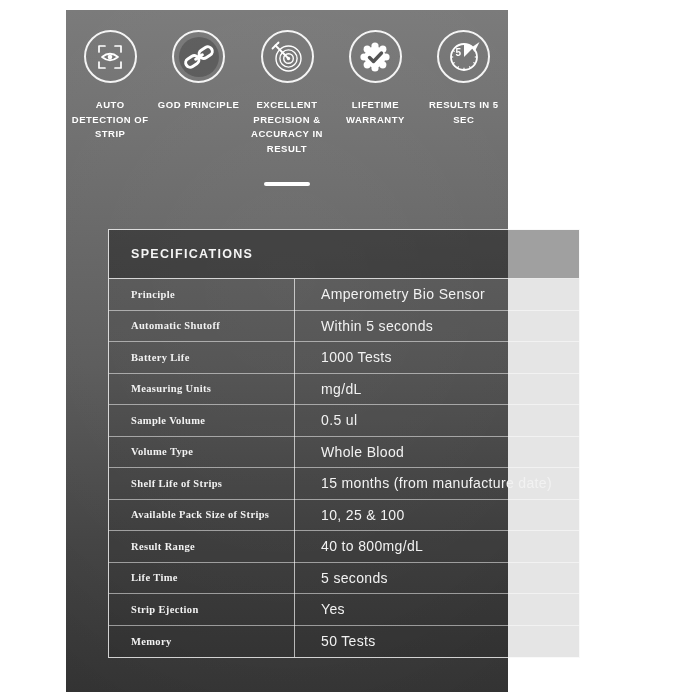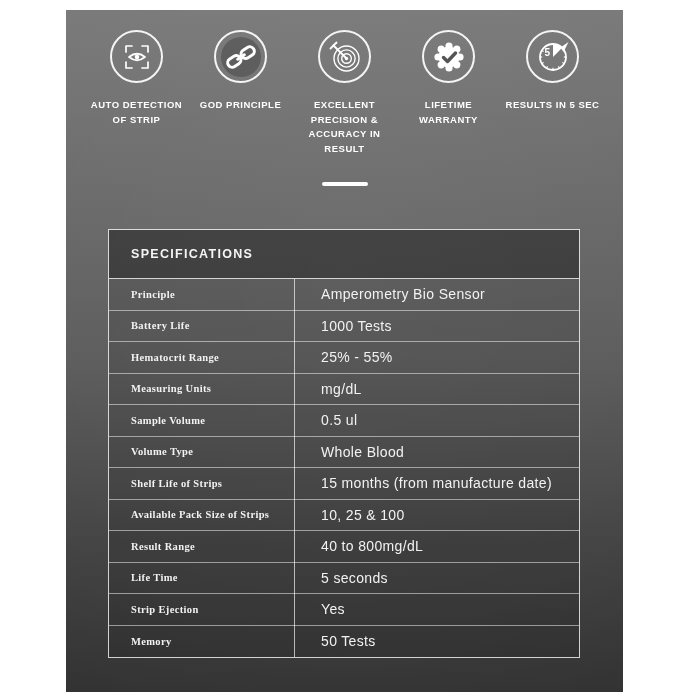--- a/index.html
+++ b/index.html
@@ -1,21 +1,21 @@
 <!DOCTYPE html>
 <html><head>
 <meta charset="utf-8">
 <style>
   * { margin:0; padding:0; box-sizing:border-box; }
   body { background:#ffffff; font-family:"Liberation Sans", sans-serif; }
   .canvas {
     position:relative; width:690px; height:700px; background:#ffffff; overflow:hidden;
   }
   .panel {
-    position:absolute; left:66px; top:10px; width:557px; height:682px;
+    position:absolute; left:66px; top:10px; width:442px; height:682px;
     background:linear-gradient(180deg,#7b7b7b 0%, #6e6e6e 22%, #5c5c5c 52%, #454545 78%, #373737 100%);
     padding-left:40px;
   }
   .panel::after {
     content:""; position:absolute; inset:0; pointer-events:none;
     background:radial-gradient(ellipse 130% 95% at 50% 38%, rgba(255,255,255,0.04) 0%, rgba(0,0,0,0.0) 55%, rgba(0,0,0,0.18) 100%);
   }
   
   .features {
     position:absolute; top:0; left:0; right:0;
@@ -177,28 +177,28 @@
     <div class="spec-table">
       <div class="spec-header">
         <span class="spec-header-title">SPECIFICATIONS</span>
       </div>
       <div class="spec-rows">
         <div class="spec-row">
           <div class="spec-label">Principle</div>
           <div class="spec-value">Amperometry Bio Sensor</div>
         </div>
         <div class="spec-row">
+          <div class="spec-label">Automatic Shutoff</div>
+          <div class="spec-value">Within 5 seconds</div>
+        </div>
+        <div class="spec-row">
           <div class="spec-label">Battery Life</div>
           <div class="spec-value">1000 Tests</div>
         </div>
         <div class="spec-row">
-          <div class="spec-label">Hematocrit Range</div>
-          <div class="spec-value">25% - 55%</div>
-        </div>
-        <div class="spec-row">
           <div class="spec-label">Measuring Units</div>
           <div class="spec-value">mg/dL</div>
         </div>
         <div class="spec-row">
           <div class="spec-label">Sample Volume</div>
           <div class="spec-value">0.5 ul</div>
         </div>
         <div class="spec-row">
           <div class="spec-label">Volume Type</div>
           <div class="spec-value">Whole Blood</div>

